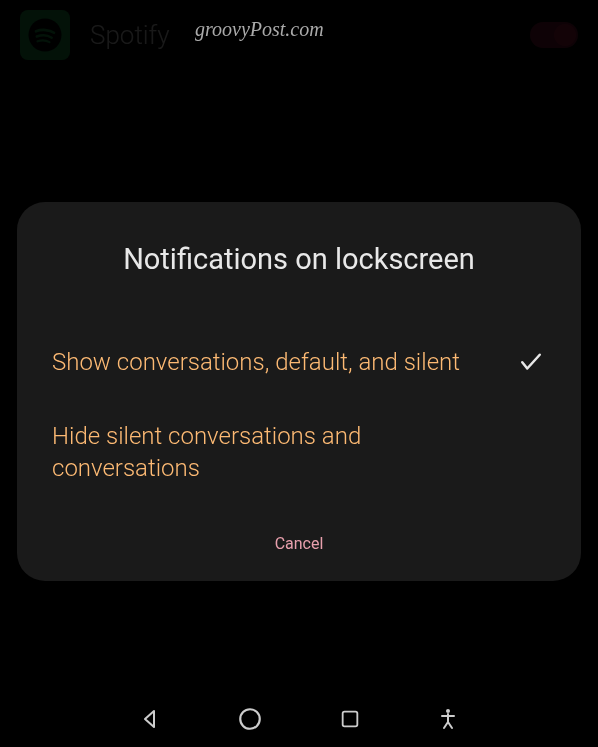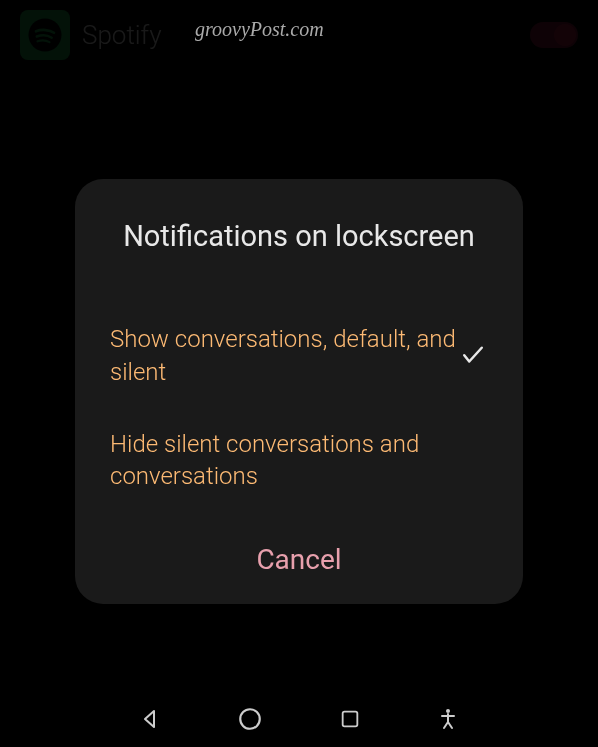--- a/index.html
+++ b/index.html
@@ -26,21 +26,21 @@
     }
     .notification-item {
       display: flex;
       align-items: center;
       padding: 10px 20px;
       justify-content: space-between;
     }
     .notif-left {
       display: flex;
       align-items: center;
-      gap: 12px;
+      gap: 20px;
     }
     .spotify-icon {
       width: 50px;
       height: 50px;
       background: #1DB954;
       border-radius: 8px;
       display: flex;
       align-items: center;
       justify-content: center;
     }
@@ -95,21 +95,21 @@
       width: 100%;
       height: 100%;
       display: flex;
       align-items: center;
       justify-content: center;
       z-index: 10;
     }
     .dialog {
       background: #1a1a1a;
       border-radius: 28px;
-      width: 448px;
+      width: 564px;
       margin-top: 36px;
       padding: 40px 0 18px 0;
     }
     .dialog-title {
       color: #e8e8e8;
       font-size: 29px;
       font-weight: 400;
       text-align: center;
       margin-bottom: 50px;
       padding: 0 30px;
@@ -128,21 +128,21 @@
       line-height: 1.35;
       max-width: 420px;
     }
     .checkmark {
       color: #e8e8e8;
       flex-shrink: 0;
     }
     .cancel-button {
       text-align: center;
       color: #e8a0ad;
-      font-size: 28px;
+      font-size: 16px;
       font-weight: 400;
       padding: 30px 0 10px 0;
       cursor: pointer;
     }
     .nav-bar {
       position: absolute;
       bottom: 0;
       left: 0;
       width: 100%;
       height: 56px;

